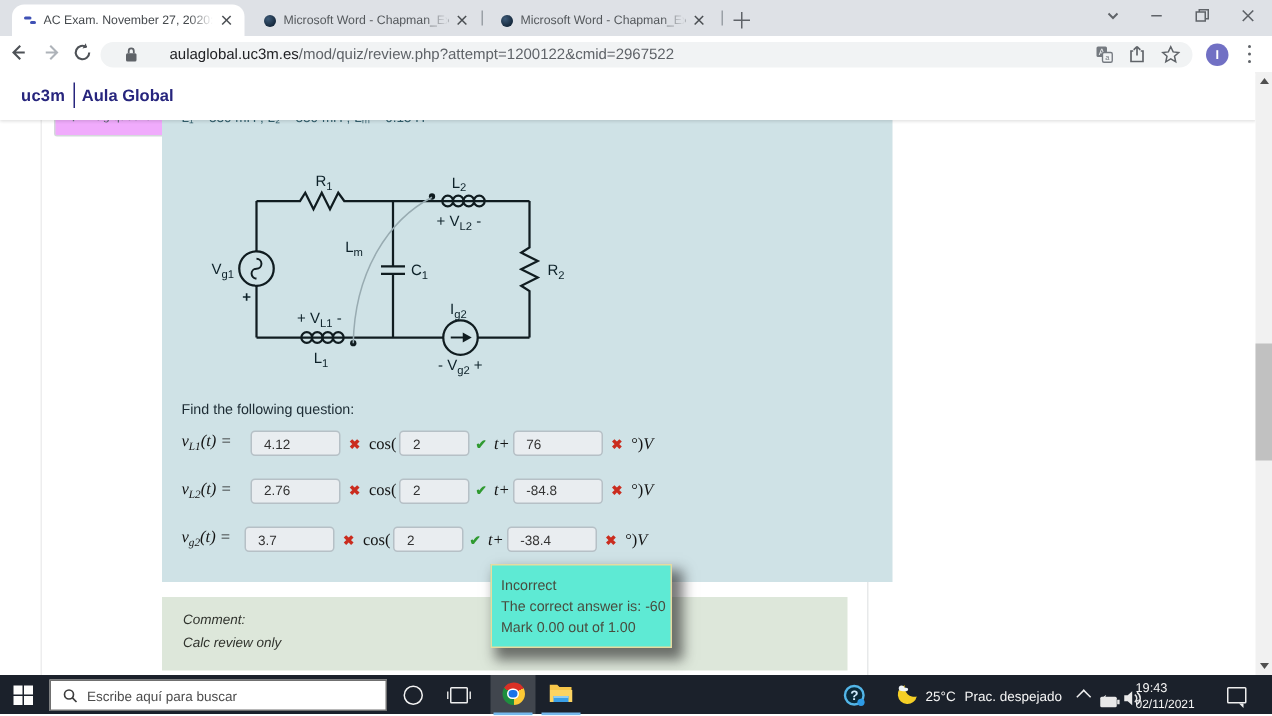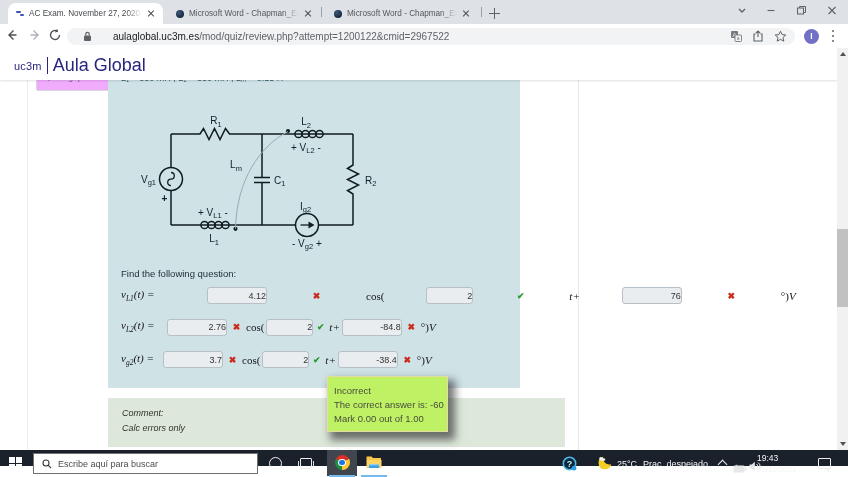--- a/index.html
+++ b/index.html
@@ -38,60 +38,60 @@
     color:#fff;font-size:8.5px;text-align:center;line-height:15px;font-weight:bold;}
   .kebab{left:830px;top:30px;width:6px;height:12px;display:flex;flex-direction:column;justify-content:space-between;align-items:center;}
   .kebab i{width:2.4px;height:2.4px;border-radius:50%;background:#5f6368;}
 
   
   .pagearea{left:0;top:48px;width:837px;height:402px;background:#fff;overflow:hidden;}
   .vline{top:30px;width:1px;height:372px;background:#ededee;}
   .flagbtn{left:36px;top:24px;width:80px;height:17px;background:#f0abfc;border:1px solid #d4d8db;border-radius:2px;
     font-size:8px;color:#5a6570;display:flex;justify-content:center;gap:3px;}
   .clipline{left:121px;top:22px;width:300px;font-size:9px;color:#33606e;white-space:nowrap;}
-  .tealpanel{left:108px;top:31.5px;width:412px;height:308px;background:#cfe2e6;}
+  .tealpanel{left:108px;top:31.5px;width:487px;height:308px;background:#cfe2e6;}
   .header{left:0;top:0;width:837px;height:31.5px;background:#fff;box-shadow:0 1px 2px rgba(0,0,0,0.12);}
   .logo{left:14px;top:7px;display:flex;align-items:center;color:#27257d;}
-  .logo .uc3m{font-weight:normal;font-size:11px;letter-spacing:0.2px;}
+  .logo .uc3m{font-weight:bold;font-size:11px;letter-spacing:0.2px;}
   .logo .bar{width:1px;height:17px;background:#27257d;margin:0 5px;}
-  .logo .aula{font-weight:normal;font-size:18px;}
+  .logo .aula{font-weight:bold;font-size:11px;}
 
   
   .prompt{left:13px;top:188px;font-size:9.5px;color:#1c2b33;}
   .qrow{left:13px;height:20px;display:flex;align-items:center;font-size:11px;color:#141414;}
   .mathlbl{font-family:"Liberation Serif",serif;font-style:italic;width:46px;}
   .mathlbl sub,.mlsub{font-size:7.5px;font-style:italic;}
   .ansbox{height:17px;background:#e9edf0;border:1px solid #b6c0c6;border-radius:3px;
-    font-size:9px;color:#333;display:flex;align-items:center;padding-left:8px;box-sizing:border-box;justify-content:flex-end;}
+    font-size:9px;color:#333;display:flex;align-items:center;padding-left:8px;box-sizing:border-box;}
   .w60{width:60px;} .w47{width:47px;}
   .mark{font-size:9px;font-weight:bold;width:9px;text-align:center;}
   .mark-x{color:#ca2c1e;} .mark-c{color:#2f9a30;}
   .serif{font-family:"Liberation Serif",serif;}
   .it{font-style:italic;}
 
-  .tooltip{left:327px;top:328px;width:121px;height:56px;background:#bef264;border:1px solid #e6dba0;
+  .tooltip{left:327px;top:328px;width:121px;height:56px;background:#5eead4;border:1px solid #e6dba0;
     box-shadow:5px 6px 8px 2px rgba(35,35,35,0.62);box-sizing:border-box;padding:7px 0 0 6px;z-index:30;}
   .tooltip div{font-size:9.5px;color:#494c3f;line-height:14.2px;white-space:nowrap;}
   .commentpanel{left:108px;top:350px;width:457px;height:49px;}
   .cp-bg{background:#dde7da;}
   .cp-text{font-size:9px;color:#30332d;line-height:15px;padding:8px 0 0 14px;font-style:italic;}
 
   
   .sbar{left:837px;top:48px;width:11px;height:402px;background:#f1f1f1;}
   .sthumb{left:0px;top:181px;width:11px;height:78px;background:#c1c1c1;}
   .sarrow{left:2.5px;width:0;height:0;border-left:3px solid transparent;border-right:3px solid transparent;}
   .sarrow.up{top:4px;border-bottom:4px solid #505050;}
   .sarrow.down{top:394px;border-top:4px solid #505050;}
 
   .chromelogo{position:absolute;left:7.5px;top:5px;width:15px;height:15px;border-radius:50%;
     background:conic-gradient(from 60deg,#fcc934 0 120deg,#1e8e3e 0 240deg,#d93025 0 360deg);}
   .chromelogo .cwhite{position:absolute;left:3.8px;top:3.8px;width:7.4px;height:7.4px;border-radius:50%;background:#fff;}
   .chromelogo .cblue{position:absolute;left:4.9px;top:4.9px;width:5.2px;height:5.2px;border-radius:50%;background:#1a73e8;}
   
-  .taskbar{left:0;top:450px;width:848px;height:16px;background:#1b212b;}
+  .taskbar{left:0;top:450px;width:848px;height:26px;background:#1b212b;}
   .winlogo{left:9px;top:7px;width:13px;height:13px;display:grid;grid-template-columns:6px 6px;grid-template-rows:6px 6px;gap:1px;}
   .winlogo i{background:#fdfdfd;}
   .tsearch{left:33px;top:3px;width:225px;height:21px;background:#fff;border:1px solid #707070;box-sizing:border-box;
     display:flex;align-items:center;}
   .tsearch .txt{font-size:9px;color:#4c4c4c;margin-left:6px;}
   .cortana{left:269px;top:7px;width:13px;height:13px;border:1.8px solid #f2f2f2;border-radius:50%;box-sizing:border-box;}
   .taskview{left:300px;top:8px;width:12px;height:11px;border:1.2px solid #eee;border-radius:1px;box-sizing:border-box;}
   .taskview:before{content:"";position:absolute;left:-3px;top:2px;width:1.3px;height:4.5px;background:#dcdcdc;}
   .taskview:after{content:"";position:absolute;right:-3px;top:2px;width:1.3px;height:4.5px;background:#dcdcdc;}
   .apptile{top:0px;width:30px;height:25.5px;}
@@ -258,21 +258,21 @@
           <text x="53.5" y="121.5" font-weight="bold">+</text>
           <text x="90" y="135.5"><tspan>+ V</tspan><tspan font-size="7.5" dy="2.5">L1</tspan><tspan dy="-2.5"> -</tspan></text>
           <text x="106" y="162" text-anchor="middle"><tspan>L</tspan><tspan font-size="7.5" dy="2.5">1</tspan></text>
           <text x="192" y="129.5"><tspan>I</tspan><tspan font-size="7.5" dy="2.5">g2</tspan></text>
           <text x="184" y="166.5"><tspan>- V</tspan><tspan font-size="7.5" dy="2.5">g2</tspan><tspan dy="-2.5"> +</tspan></text>
         </g>
       </svg>
 
       <div class="abs prompt">Find the following question:</div>
 
-      <div class="abs qrow" style="top:206px;gap:40px;">
+      <div class="abs qrow" style="top:206px;">
         <span class="mathlbl"><span>v</span><sub>L1</sub><span>(t) =</span></span>
         <span class="ansbox w60">
             <span>4.12</span>
           </span>
         <span class="mark mark-x" style="margin-left:5px;">✖</span>
         <span class="serif" style="margin-left:5px;margin-right:2px;">cos(</span>
         <span class="ansbox w47">
             <span>2</span>
           </span>
         <span class="mark mark-c" style="margin-left:3px;">✔</span>
@@ -319,21 +319,21 @@
             <span>-38.4</span>
           </span>
         <span class="mark mark-x" style="margin-left:5px;">✖</span>
         <span class="serif" style="margin-left:5px;"><span>°)</span><span class="it">V</span></span>
       </div>
     </div>
 
     <div class="abs commentpanel cp-bg">
       <div class="cp-text">
         <div>Comment:</div>
-        <div>Calc errors only</div>
+        <div>Calc review only</div>
       </div>
     </div>
 
     <div class="abs tooltip">
       <div>Incorrect</div>
       <div>The correct answer is: -60</div>
       <div>Mark 0.00 out of 1.00</div>
     </div>
 
     <div class="abs header">

